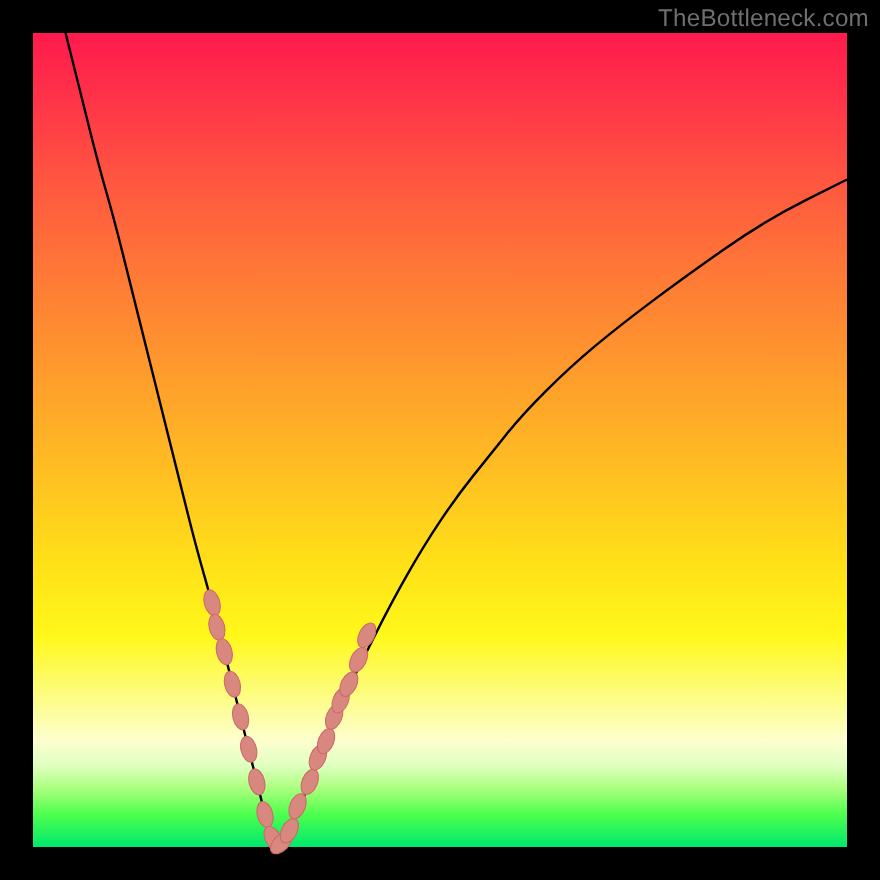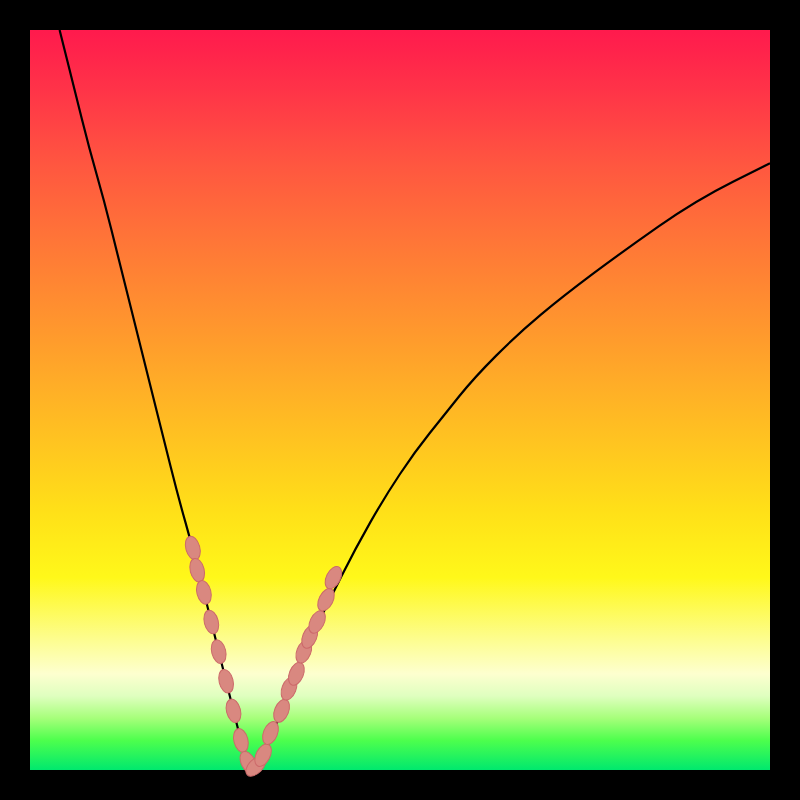--- a/index.html
+++ b/index.html
@@ -84,13 +84,14 @@
           <ellipse cx="259.0" cy="658.6" rx="12" ry="7" fill="#d98880" stroke="#cc6a6a" stroke-width="1" transform="rotate(-68.2 259.0 658.6)"></ellipse>
           <ellipse cx="266.4" cy="643.8" rx="12" ry="7" fill="#d98880" stroke="#cc6a6a" stroke-width="1" transform="rotate(-68.2 266.4 643.8)"></ellipse>
           <ellipse cx="273.8" cy="621.6" rx="12" ry="7" fill="#d98880" stroke="#cc6a6a" stroke-width="1" transform="rotate(-68.2 273.8 621.6)"></ellipse>
           <ellipse cx="279.7" cy="606.8" rx="12" ry="7" fill="#d98880" stroke="#cc6a6a" stroke-width="1" transform="rotate(-68.2 279.7 606.8)"></ellipse>
           <ellipse cx="287.1" cy="592.0" rx="12" ry="7" fill="#d98880" stroke="#cc6a6a" stroke-width="1" transform="rotate(-63.4 287.1 592.0)"></ellipse>
           <ellipse cx="296.0" cy="569.8" rx="12" ry="7" fill="#d98880" stroke="#cc6a6a" stroke-width="1" transform="rotate(-63.4 296.0 569.8)"></ellipse>
           <ellipse cx="303.4" cy="547.6" rx="12" ry="7" fill="#d98880" stroke="#cc6a6a" stroke-width="1" transform="rotate(-63.4 303.4 547.6)"></ellipse>
         </g>
     </svg>
   </div>
+  <div class="watermark">TheBottleneck.com</div>
 </div>
 
 </body></html>

